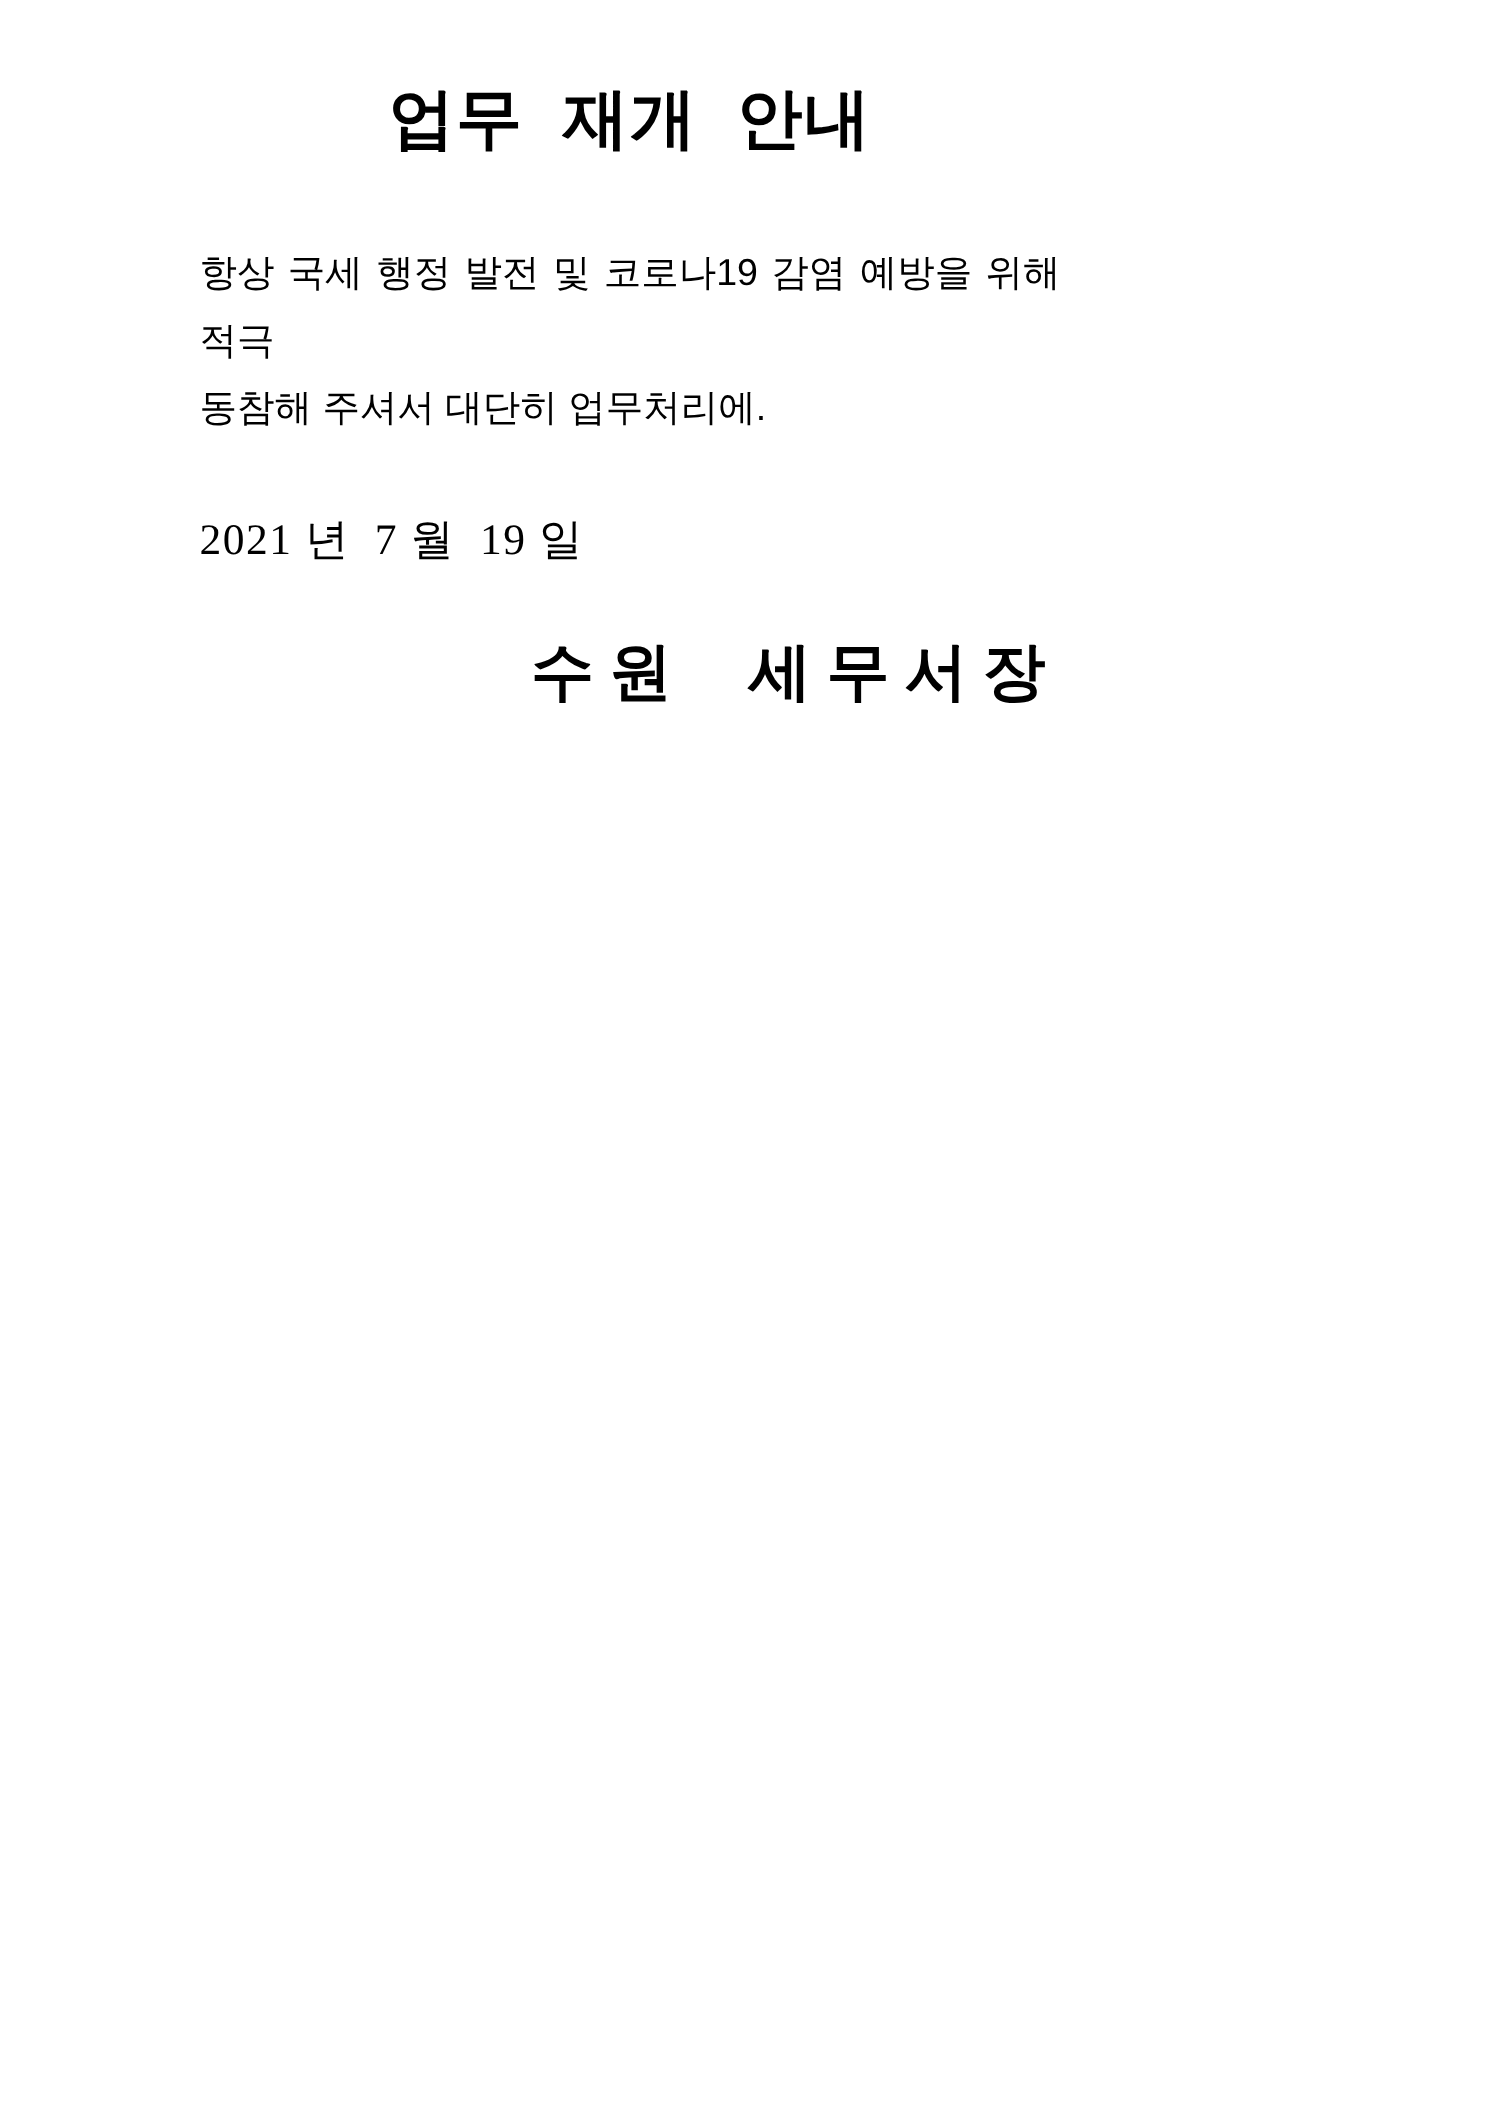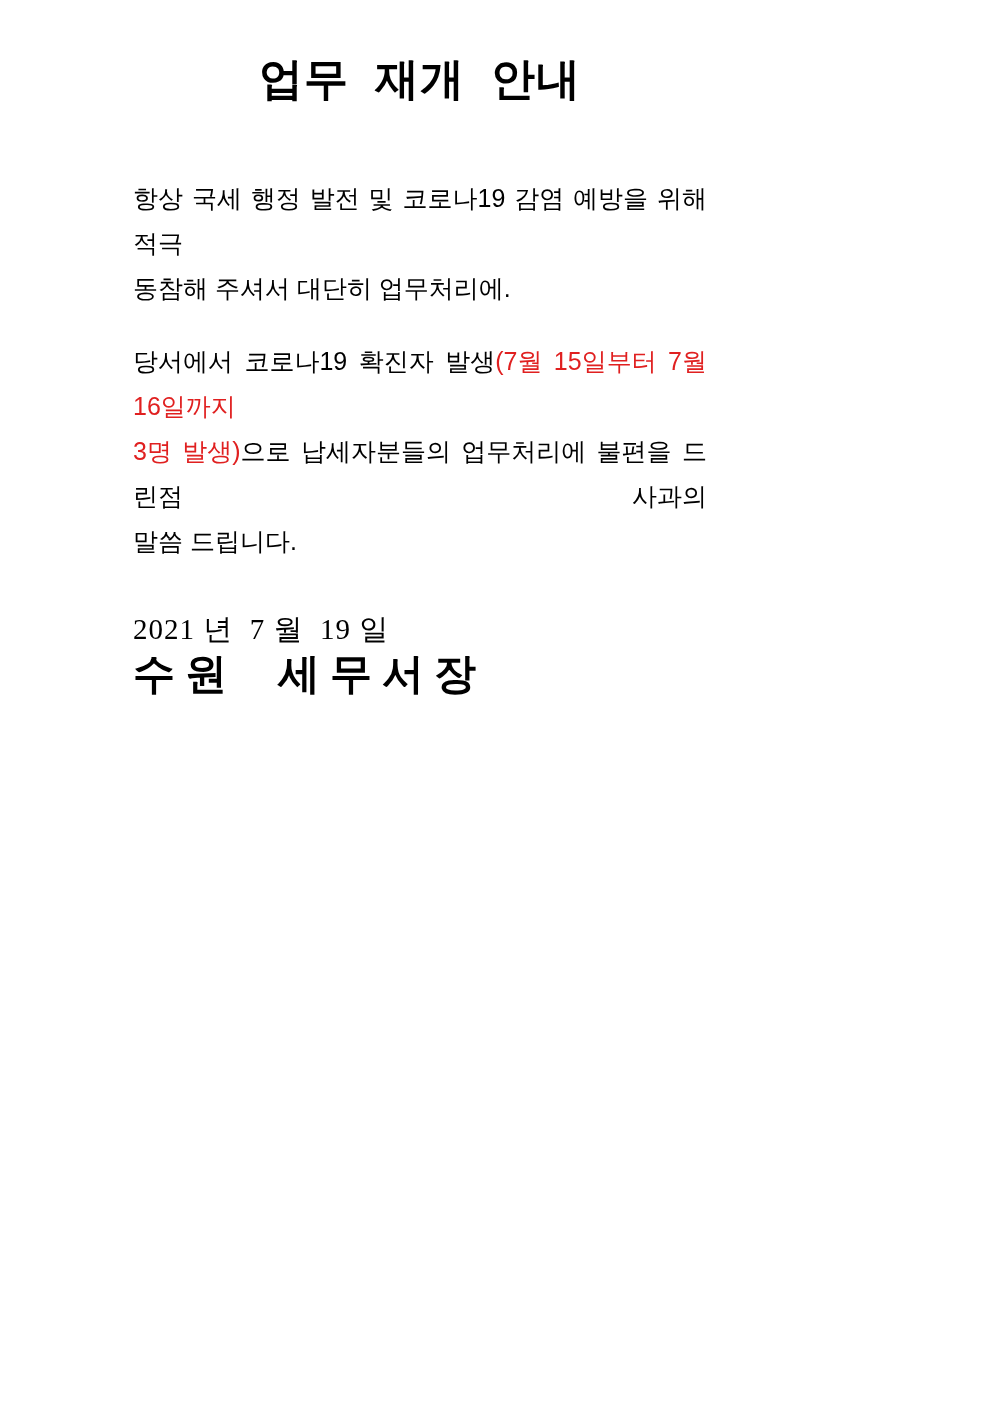--- a/index.html
+++ b/index.html
@@ -21,21 +21,21 @@
     font-family: "Liberation Serif", "DejaVu Serif", serif;
     font-weight: bold;
     font-size: 44px;
     line-height: 48px;
     text-align: center;
     word-spacing: 14px;
     letter-spacing: 1px;
     white-space: pre-wrap;
   }
   .body-text {
-    margin-top: 72px;
+    margin-top: 56px;
     font-family: "Liberation Sans", "DejaVu Sans", sans-serif;
     font-size: 25px;
   }
   .para {
     margin: 0 0 28px 0;
   }
   .line {
     line-height: 45px;
   }
   .just {
@@ -51,21 +51,22 @@
   .date-line {
     margin-top: 45px;
     text-align: left;
     font-family: "Liberation Serif", "DejaVu Serif", serif;
     font-size: 29px;
     line-height: 40px;
     white-space: pre-wrap;
     letter-spacing: 1px;
   }
   .signature-line {
-    text-align: left;
+    margin-top: 44px;
+    text-align: right;
     font-family: "Liberation Serif", "DejaVu Serif", serif;
     font-weight: bold;
     font-size: 42px;
     line-height: 50px;
     letter-spacing: 10px;
     white-space: pre-wrap;
   }
 </style>
 </head>
 <body style="background: rgb(255, 255, 255);">
@@ -78,31 +79,20 @@
 
     <div class="para">
       <div class="line just">
         <span>항상 국세 행정 발전 및 코로나19 감염 예방을 위해 적극</span>
       </div>
       <div class="line last-line">
         <span>동참해 주셔서 대단히 업무처리에.</span>
       </div>
     </div>
 
-    <div class="para">
-      <div class="line just">
-        <span>당서에서 코로나19 확진자 발생</span><span class="red">(7월 15일부터 7월 16일까지</span>
-      </div>
-      <div class="line just">
-        <span class="red">3명 발생)</span><span>으로 납세자분들의 업무처리에 불편을 드린점 사과의</span>
-      </div>
-      <div class="line last-line">
-        <span>말씀 드립니다.</span>
-      </div>
-    </div>
 
 
   </div>
 
   <div class="date-line">2021 년  7 월  19 일</div>
 
   <div class="signature-line">수원  세무서장</div>
 
 </div>
 

